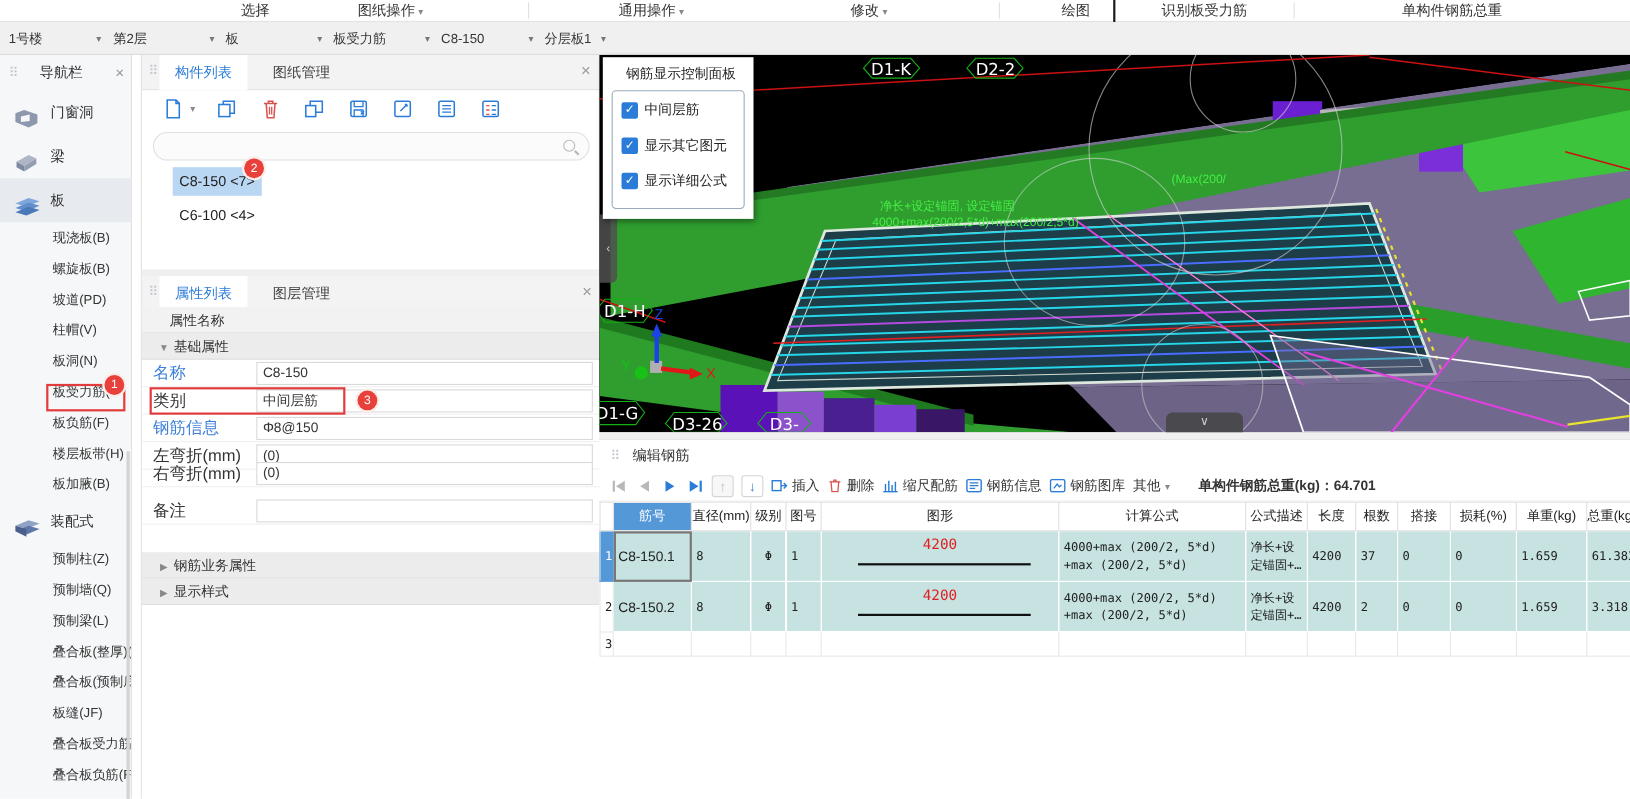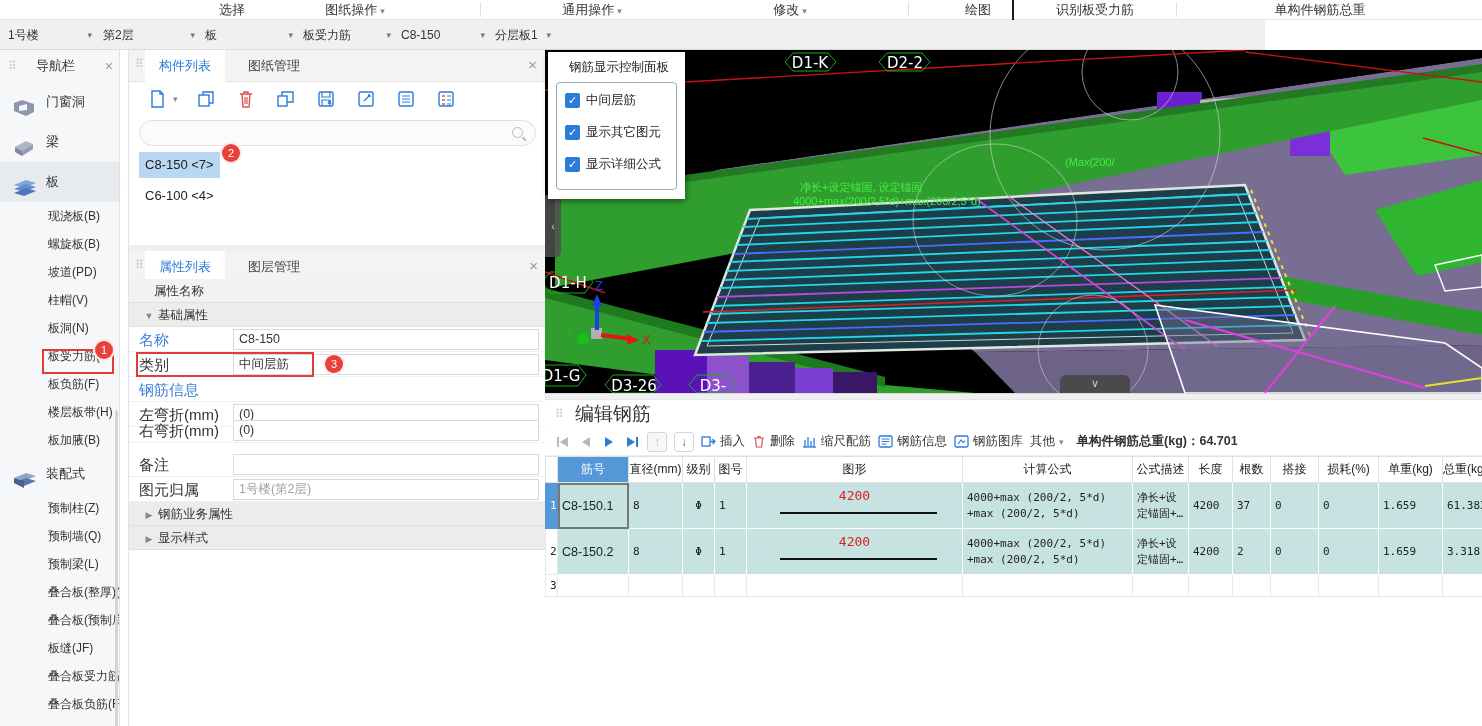--- a/index.html
+++ b/index.html
@@ -9,21 +9,21 @@
   
   .menubar { position:absolute; left:0; top:0; width:1482px; height:20px; background:#fff;
     border-bottom:1px solid #e3e3e3; font-size:13px; }
   .menu-item { position:absolute; top:0; height:20px; line-height:19px; transform:translateX(-50%);
     white-space:nowrap; color:#333; cursor:default; }
   .menu-item .caret { font-size:9px; color:#888; margin-left:3px; }
   .msep { position:absolute; top:2px; width:1px; height:15px; background:#e0e0e0; }
   .msep.dark { background:#1a1a1a; top:0; height:20px; width:2px; }
 
   
-  .toolbar2 { position:absolute; left:0; top:20px; width:1265px; height:30px; background:#f0f0f0;
+  .toolbar2 { position:absolute; left:0; top:20px; width:1482px; height:30px; background:#f0f0f0;
     border-bottom:1px solid #dcdcdc; }
   .tb-select { position:absolute; top:4px; height:22px; line-height:22px; font-size:12px; color:#333;
     padding:0 6px; cursor:pointer; }
   .tb-select .caret { position:absolute; right:0; top:0; font-size:9px; color:#777; }
 
   
   .sidebar { position:absolute; left:0; top:50px; width:120px; height:676px; background:#f6f7f9;
     border-right:1px solid #e2e2e2; font-size:12px; }
   .sb-head { position:relative; height:32px; line-height:32px; }
   .sb-title { position:absolute; left:36px; color:#333; font-size:13px; }
@@ -55,21 +55,21 @@
   .tool-btn { width:24px; height:24px; display:flex; align-items:center; justify-content:center; cursor:pointer; }
   .tool-caret { font-size:9px; color:#888; margin-left:-12px; }
   .search-box { position:absolute; left:10px; top:70px; width:397px; height:26px; border:1px solid #e0e0e0;
     border-radius:13px; background:#fbfbfb; }
   .search-box input { position:absolute; left:14px; top:2px; width:340px; height:20px; border:none;
     outline:none; background:transparent; font-size:12px; color:#555; }
   .search-icon { position:absolute; right:12px; top:6px; width:11px; height:11px; border:1.5px solid #b9b9b9;
     border-radius:50%; }
   .search-icon::after { content:""; position:absolute; left:9px; top:10px; width:5px; height:1.5px;
     background:#b9b9b9; transform:rotate(45deg); }
-  .cl-item { position:absolute; left:10px; height:26px; line-height:26px; padding:0 6px; font-size:13px;
+  .cl-item { position:absolute; left:28px; height:26px; line-height:26px; padding:0 6px; font-size:13px;
     color:#222; cursor:pointer; white-space:nowrap; }
   .cl-item.selected { background:#b9d7f2; }
 
   .props { position:absolute; left:0; top:195px; width:417px; height:481px; background:#fff;
     border-top:6px solid #efefef; }
   .prop-colhead { position:absolute; left:0; top:28px; width:417px; height:24px; background:#f2f2f2;
     border-bottom:1px solid #e0e0e0; font-size:12.5px; line-height:24px; }
   .prop-colhead .c1 { position:absolute; left:0; width:100px; text-align:center; }
   .prop-colhead .c2 { position:absolute; left:100px; width:310px; text-align:center; border-left:1px solid #ddd; }
   .prop-group { position:absolute; left:0; width:417px; height:24px; background:#ececec;
@@ -97,30 +97,30 @@
     border-radius:0 5px 5px 0; color:#ccc; text-align:center; line-height:62px; font-size:11px; cursor:pointer; z-index:4; }
   .vp-tab-bottom { position:absolute; left:515px; top:325px; width:70px; height:18px; background:rgba(70,70,70,.88);
     border-radius:6px 6px 0 0; color:#ccc; text-align:center; line-height:16px; font-size:11px; cursor:pointer; z-index:4; }
 
   
   .editpanel { position:absolute; left:545px; top:393px; width:937px; height:333px; background:#fff;
     border-top:1px solid #d9d9d9; }
   .ep-strip { height:6px; background:#f0f0f0; border-bottom:1px solid #e6e6e6; }
   .ep-head { position:relative; height:28px; line-height:28px; }
   .ep-dots { position:absolute; left:10px; color:#c3c8d0; font-size:12px; }
-  .ep-title { position:absolute; left:30px; font-size:19px; color:#333; }
+  .ep-title { position:absolute; left:30px; font-size:13px; color:#333; }
   .ep-toolbar { position:relative; height:28px; display:flex; align-items:center; gap:7px; padding-left:10px;
     font-size:12.5px; border-bottom:1px solid #eee; }
   .nav-ico { width:16px; height:14px; display:flex; align-items:center; justify-content:center; cursor:pointer; }
   .step-btn { width:20px; height:20px; border:1px solid #d5d5d5; border-radius:3px; text-align:center;
     line-height:18px; font-size:12px; cursor:pointer; }
   .step-btn.disabled { color:#bbb; background:#f7f7f7; }
   .step-btn.on { color:#2b7cd8; }
   .ep-btn { display:flex; align-items:center; gap:4px; cursor:pointer; color:#333; white-space:nowrap; }
-  .ep-total { font-weight:bold; margin-left:6px; white-space:nowrap; }
+  .ep-total { font-weight:bold; margin-left:19px; white-space:nowrap; }
 
   table.rebar { border-collapse:collapse; table-layout:fixed; width:937px; font-size:11px; }
   table.rebar th { height:26px; border:1px solid #e0e0e0; background:#fff; font-weight:normal; font-size:12px;
     color:#222; overflow:hidden; white-space:nowrap; }
   table.rebar th.sel { background:#5598d8; color:#fff; }
   table.rebar td { border:1px solid #fff; padding:2px 4px; overflow:hidden; vertical-align:middle;
     font-family:"DejaVu Sans Mono",monospace; color:#222; }
   tr.teal td { background:#c6e2e1; }
   tr.empty td { border:1px solid #e8e8e8; background:#fff; height:22px; }
   td.numcol { background:#fff !important; border:1px solid #e8e8e8 !important; text-align:center; padding:0; }
@@ -309,36 +309,33 @@
     <div class="prop-row" style="top:76px">
       <span class="prop-label link">名称</span>
       <span class="prop-value">C8-150</span>
     </div>
     <div class="prop-row" style="top:101px">
       <span class="prop-label">类别</span>
       <span class="prop-value">中间层筋</span>
     </div>
     <div class="prop-row" style="top:126px">
       <span class="prop-label link">钢筋信息</span>
+      <span class="prop-value">Φ8@150</span>
     </div>
     <div class="prop-row" style="top:151px">
       <span class="prop-label">左弯折(mm)</span>
       <span class="prop-value">(0)</span>
     </div>
     <div class="prop-row" style="top:167px">
       <span class="prop-label">右弯折(mm)</span>
       <span class="prop-value">(0)</span>
     </div>
     <div class="prop-row" style="top:201px">
       <span class="prop-label">备注</span>
       <span class="prop-value"></span>
-    </div>
-    <div class="prop-row" style="top:226px">
-      <span class="prop-label">图元归属</span>
-      <span class="prop-value muted">1号楼(第2层)</span>
     </div>
     <div class="prop-group" style="top:275px"><span class="tri">▶</span><span>显示样式</span></div>
     <div class="prop-group" style="top:251px"><span class="tri">▶</span><span>钢筋业务属性</span></div>
 
     <div class="redbox" style="left:7px;top:101px;width:178px;height:25px"></div>
     <div class="badge" style="left:196px;top:104px">3</div>
   </div>
 </div>
 
 <div class="viewport">

